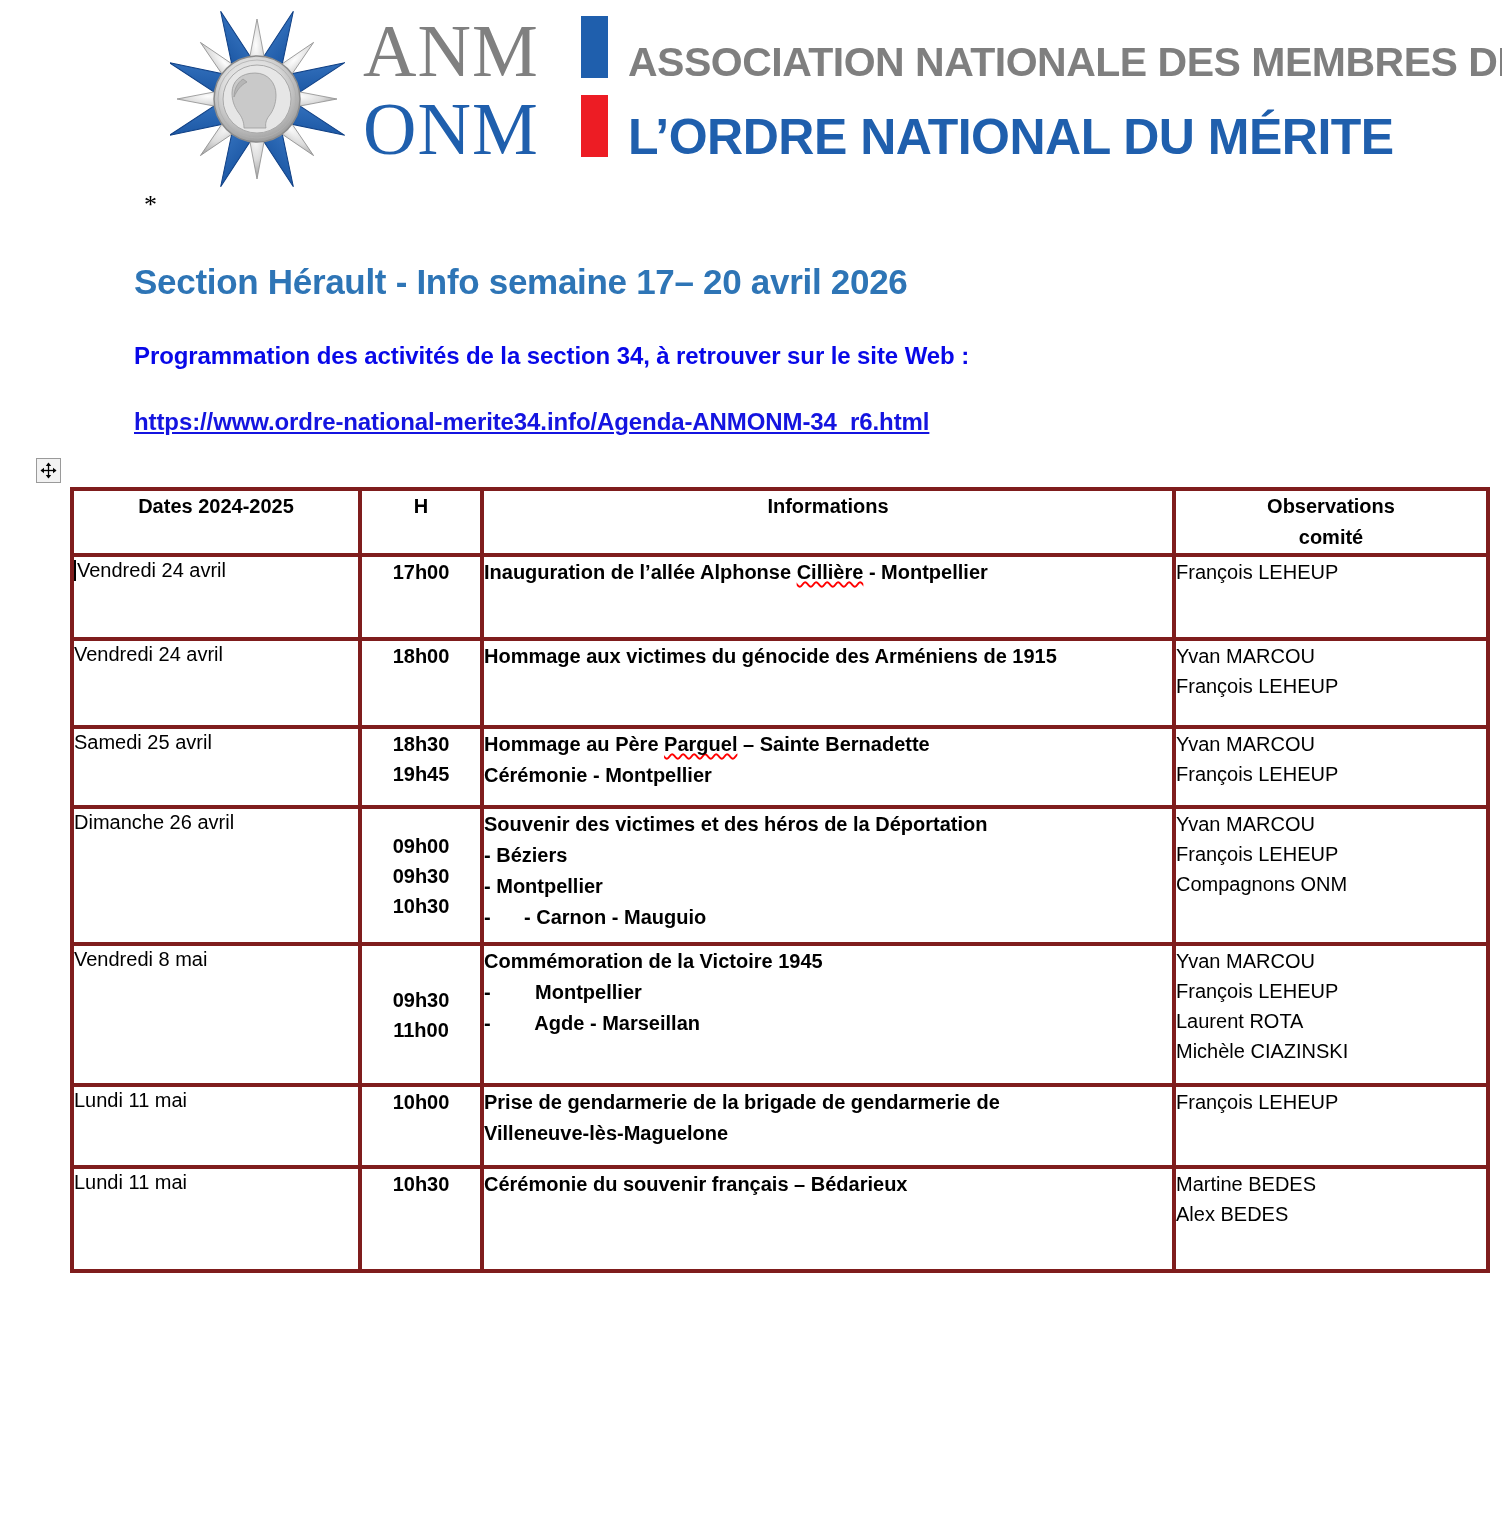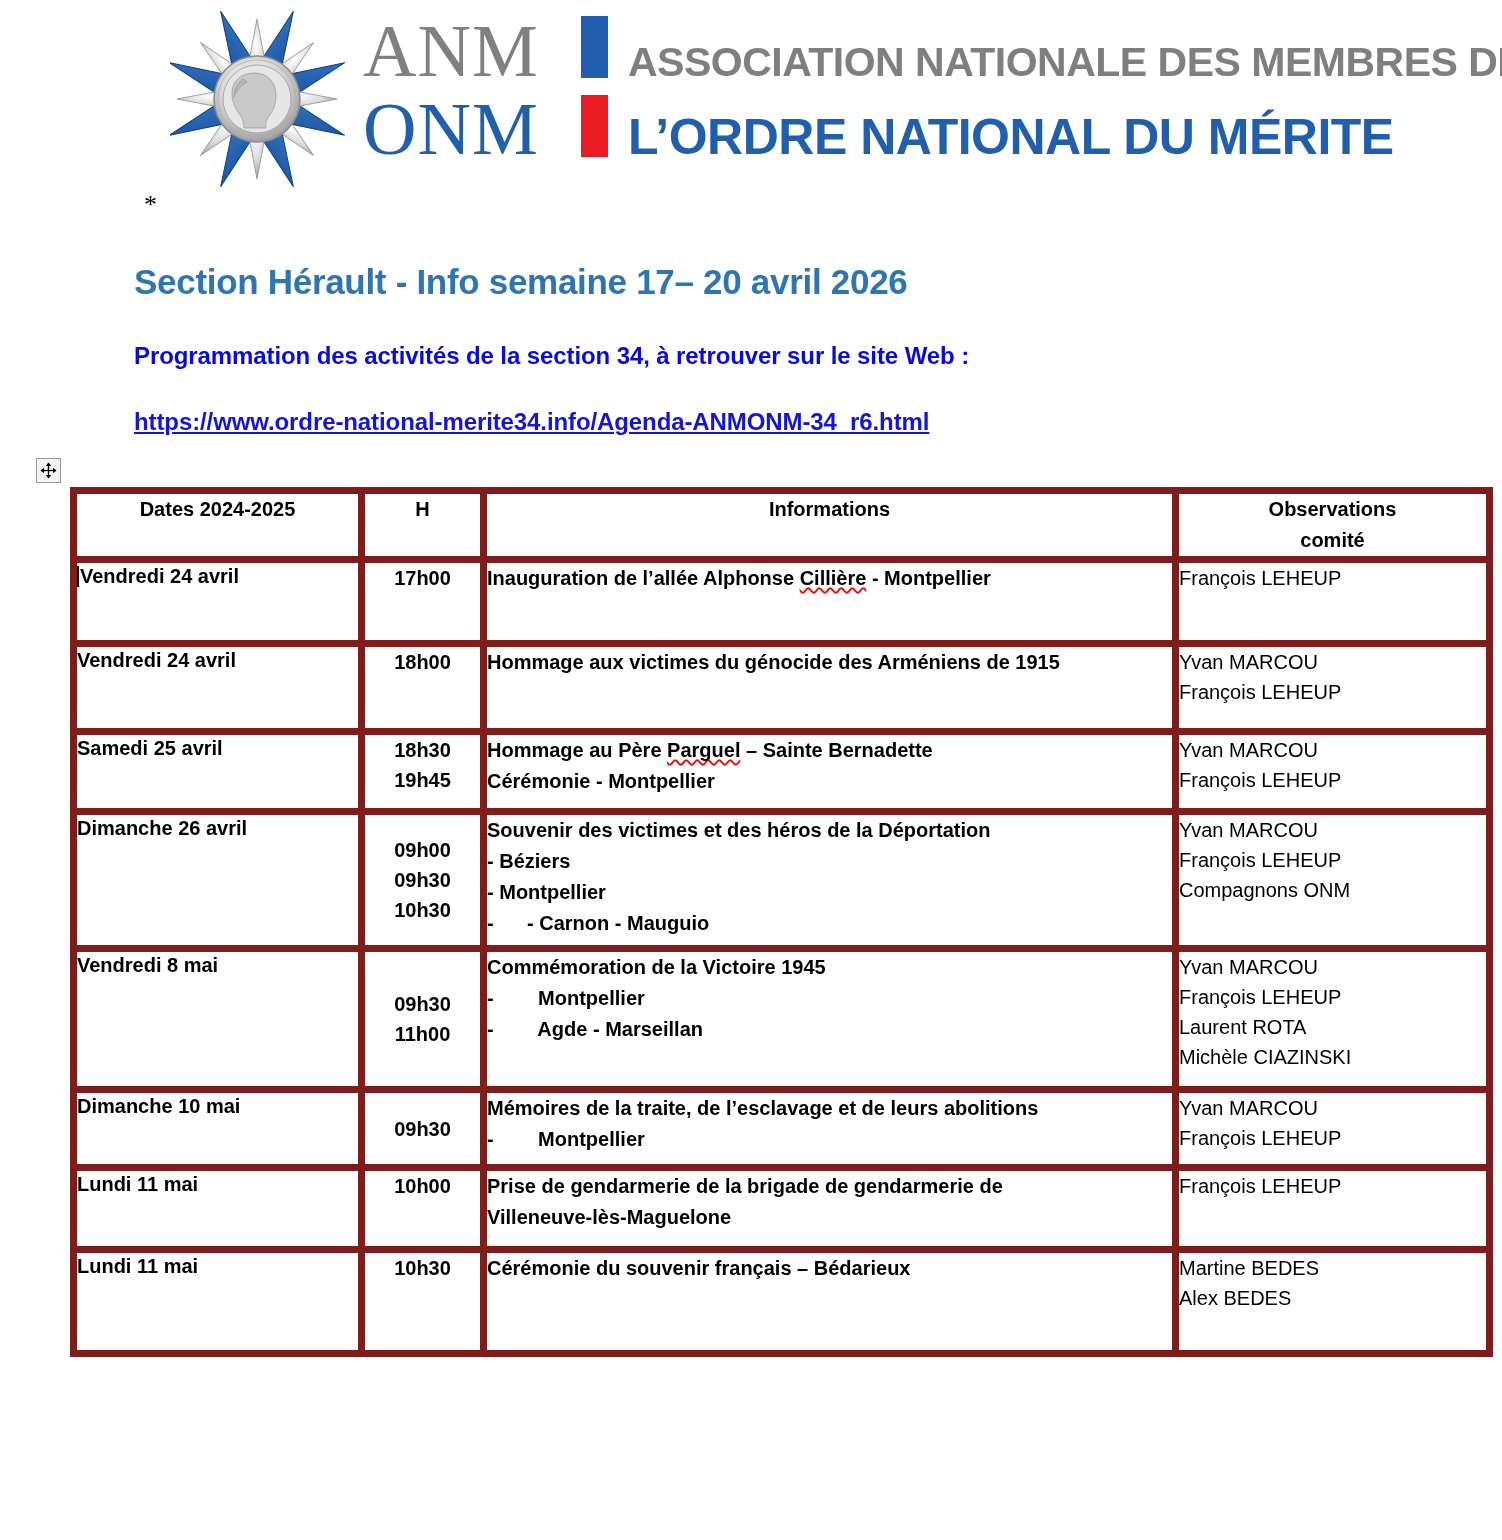--- a/index.html
+++ b/index.html
@@ -144,41 +144,41 @@
     top: 487px;
     width: 1416px;
   }
   table.agenda {
     border-collapse: collapse;
     table-layout: fixed;
     width: 1416px;
     font-size: 20px;
   }
   table.agenda td, table.agenda th {
-    border: 7px solid #7f1d1d;
+    border: 4px solid #7f1d1d;
     vertical-align: top;
     padding: 0;
     box-sizing: border-box;
   }
   .c-date { width: 288px; }
   .c-h    { width: 122px; }
   .c-info { width: 692px; }
   .c-obs  { width: 314px; }
 
   thead th {
     text-align: center;
     font-weight: bold;
     padding: 10px 6px 12px 6px;
     font-size: 20px;
     line-height: 1.55;
   }
   thead th.left-head { text-align: center; }
 
   td.date-cell {
-    font-weight: bold;
+    font-weight: normal;
     padding: 14px 6px 10px 12px;
     line-height: 1.35;
   }
   td.h-cell {
     font-weight: bold;
     text-align: center;
     line-height: 1.5;
     padding: 14px 4px 10px 4px;
   }
   td.h-cell.mid { vertical-align: middle; padding-top: 0; }
@@ -392,34 +392,20 @@
             <span class="line">-        Montpellier</span>
             <span class="line">-        Agde - Marseillan</span>
           </td>
           <td class="obs-cell">
             <span class="line">Yvan MARCOU</span>
             <span class="line">François LEHEUP</span>
             <span class="line">Laurent ROTA</span>
             <span class="line">Michèle CIAZINSKI</span>
           </td>
         </tr>
-        <tr style="height: 78px;">
-          <td class="date-cell">Dimanche 10 mai</td>
-          <td class="h-cell mid">
-            <span class="line">09h30</span>
-          </td>
-          <td class="info-cell">
-            <span class="line">Mémoires de la traite, de l’esclavage et de leurs abolitions</span>
-            <span class="line">-        Montpellier</span>
-          </td>
-          <td class="obs-cell">
-            <span class="line">Yvan MARCOU</span>
-            <span class="line">François LEHEUP</span>
-          </td>
-        </tr>
         <tr style="height: 82px;">
           <td class="date-cell">Lundi 11 mai</td>
           <td class="h-cell">
             <span class="line">10h00</span>
           </td>
           <td class="info-cell">
             <span class="line">Prise de gendarmerie de la brigade de gendarmerie de</span>
             <span class="line">Villeneuve-lès-Maguelone</span>
           </td>
           <td class="obs-cell">

